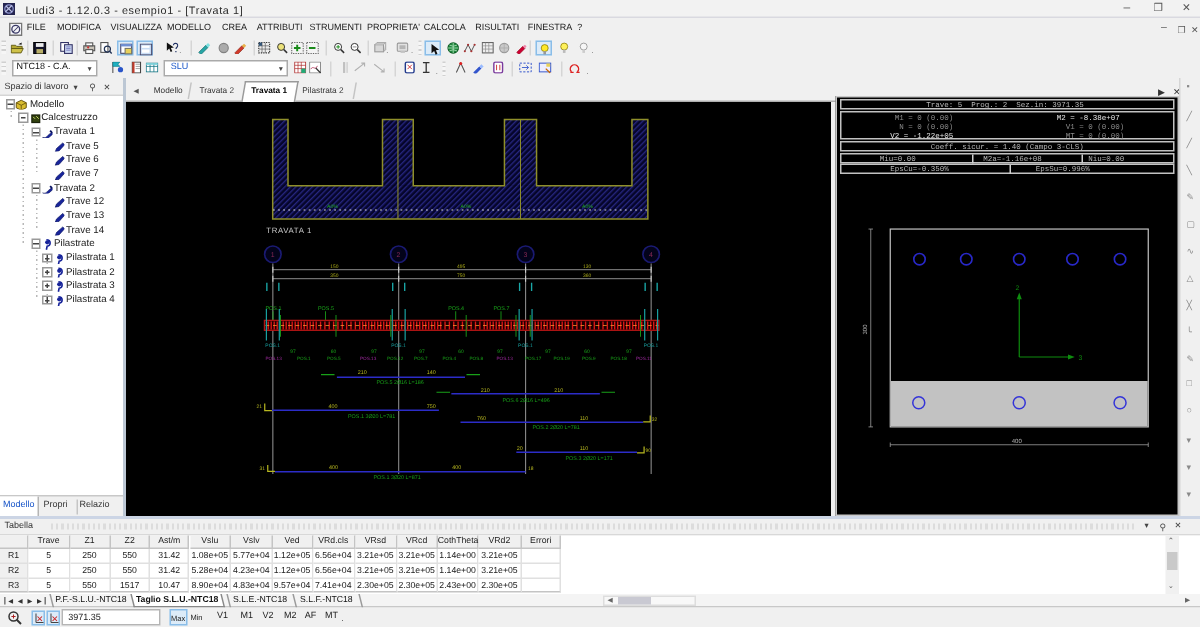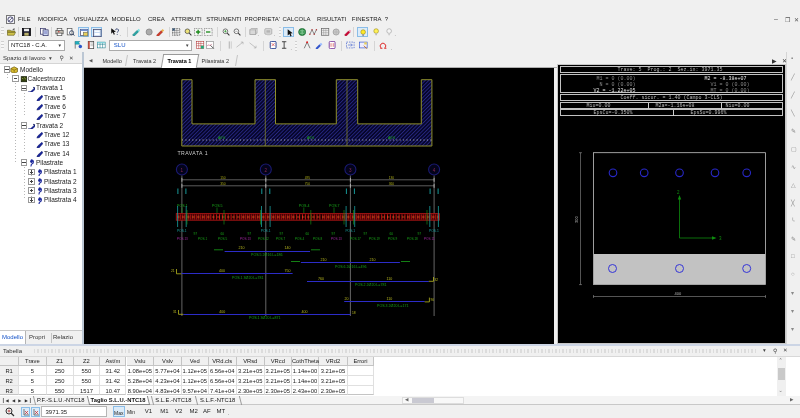--- a/index.html
+++ b/index.html
@@ -4,20 +4,31 @@
 *{margin:0;padding:0;box-sizing:border-box;}
 html,body{width:800px;height:418px;overflow:hidden;background:#f0f0f0;
  font-family:"Liberation Sans",sans-serif;}
 .abs{position:absolute;}
 .sep{position:absolute;width:1px;background:#d5d5d5;}
 .txt{position:absolute;white-space:nowrap;}
 #root{position:relative;width:800px;height:418px;background:#f0f0f0;overflow:hidden;}
 </style></head><body>
 <div id="root">
 
+<div class="abs" style="left:0;top:0;width:800px;height:12px;background:#f2f2f2;border-bottom:1px solid #d9d9e0;">
+<svg class="abs" style="left:2px;top:1.5px" width="8" height="8" viewBox="0 0 8 8">
+        <rect width="8" height="8" fill="#252550"></rect>
+        <circle cx="4" cy="4" r="2.8" fill="none" stroke="#8f96d0" stroke-width="0.8"></circle>
+        <path d="M1.5 6 L6 1.5 M2 2 L6 6" stroke="#b8bde2" stroke-width="0.8"></path>
+      </svg>
+<span class="txt" style="left:17px;top:1.5px;font-size:7.2px;letter-spacing:0.42px;color:#2a2a2a;">Ludi3 - 1.12.0.3 - esempio1 - [Travata 1]</span>
+<span class="txt" style="left:749px;top:0px;font-size:8px;color:#555;">–</span>
+<span class="txt" style="left:769px;top:1px;font-size:7px;color:#555;">❐</span>
+<span class="txt" style="left:788px;top:1px;font-size:7px;color:#555;">✕</span>
+</div>
 
 <div class="abs" style="left:0;top:12px;width:800px;height:13px;background:#f0f0f0;">
 <svg class="abs" style="left:6px;top:2.5px" width="9" height="9" viewBox="0 0 9 9">
         <rect x="0.5" y="0.5" width="8" height="8" fill="#f4f4f8" stroke="#777"></rect>
         <circle cx="4.5" cy="4.5" r="2.6" fill="none" stroke="#3a3a66" stroke-width="0.9"></circle>
         <path d="M2.5 6.5 L6.5 2.5" stroke="#3a3a66" stroke-width="0.7"></path>
       </svg>
 <span class="txt" style="left:17.9px;top:3.5px;font-size:6px;color:#1a1a1a;">FILE</span>
 <span class="txt" style="left:38px;top:3.5px;font-size:6px;color:#1a1a1a;">MODIFICA</span>
 <span class="txt" style="left:73.7px;top:3.5px;font-size:6px;color:#1a1a1a;">VISUALIZZA</span>

